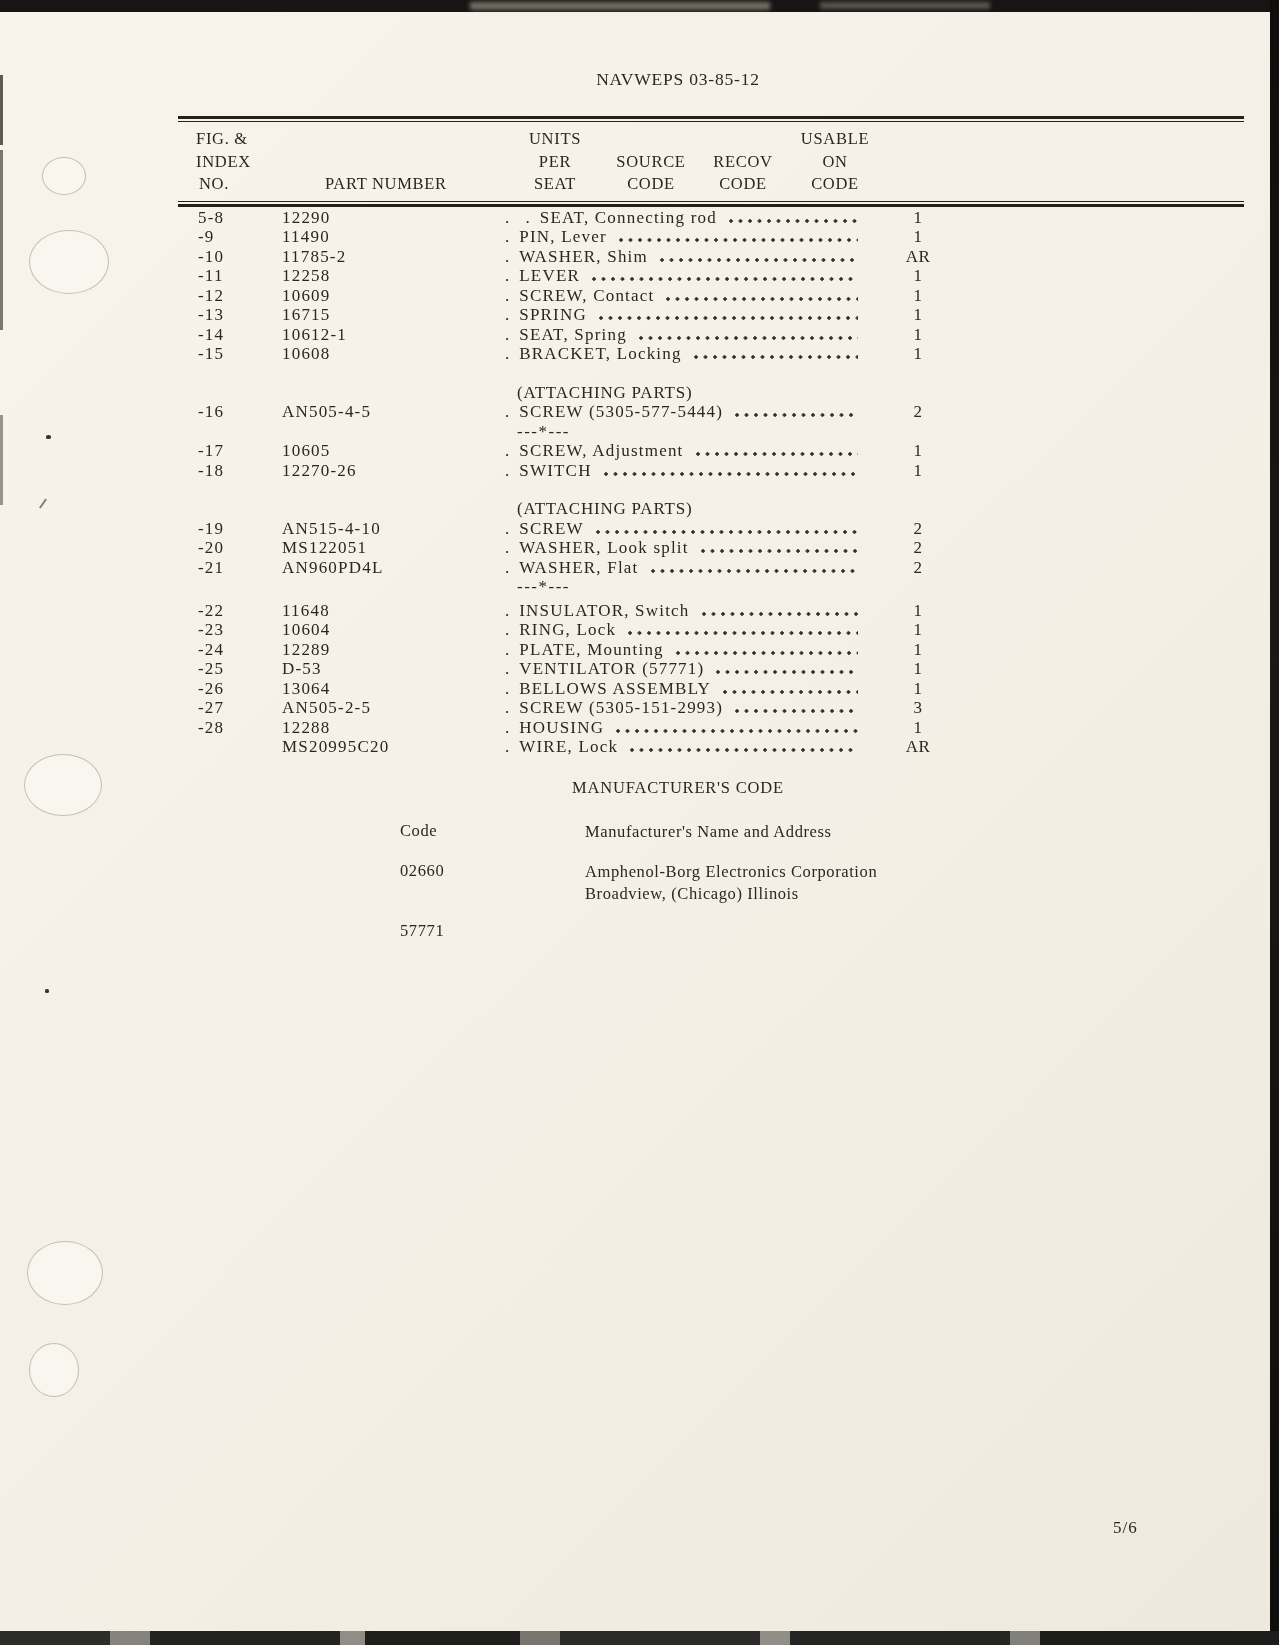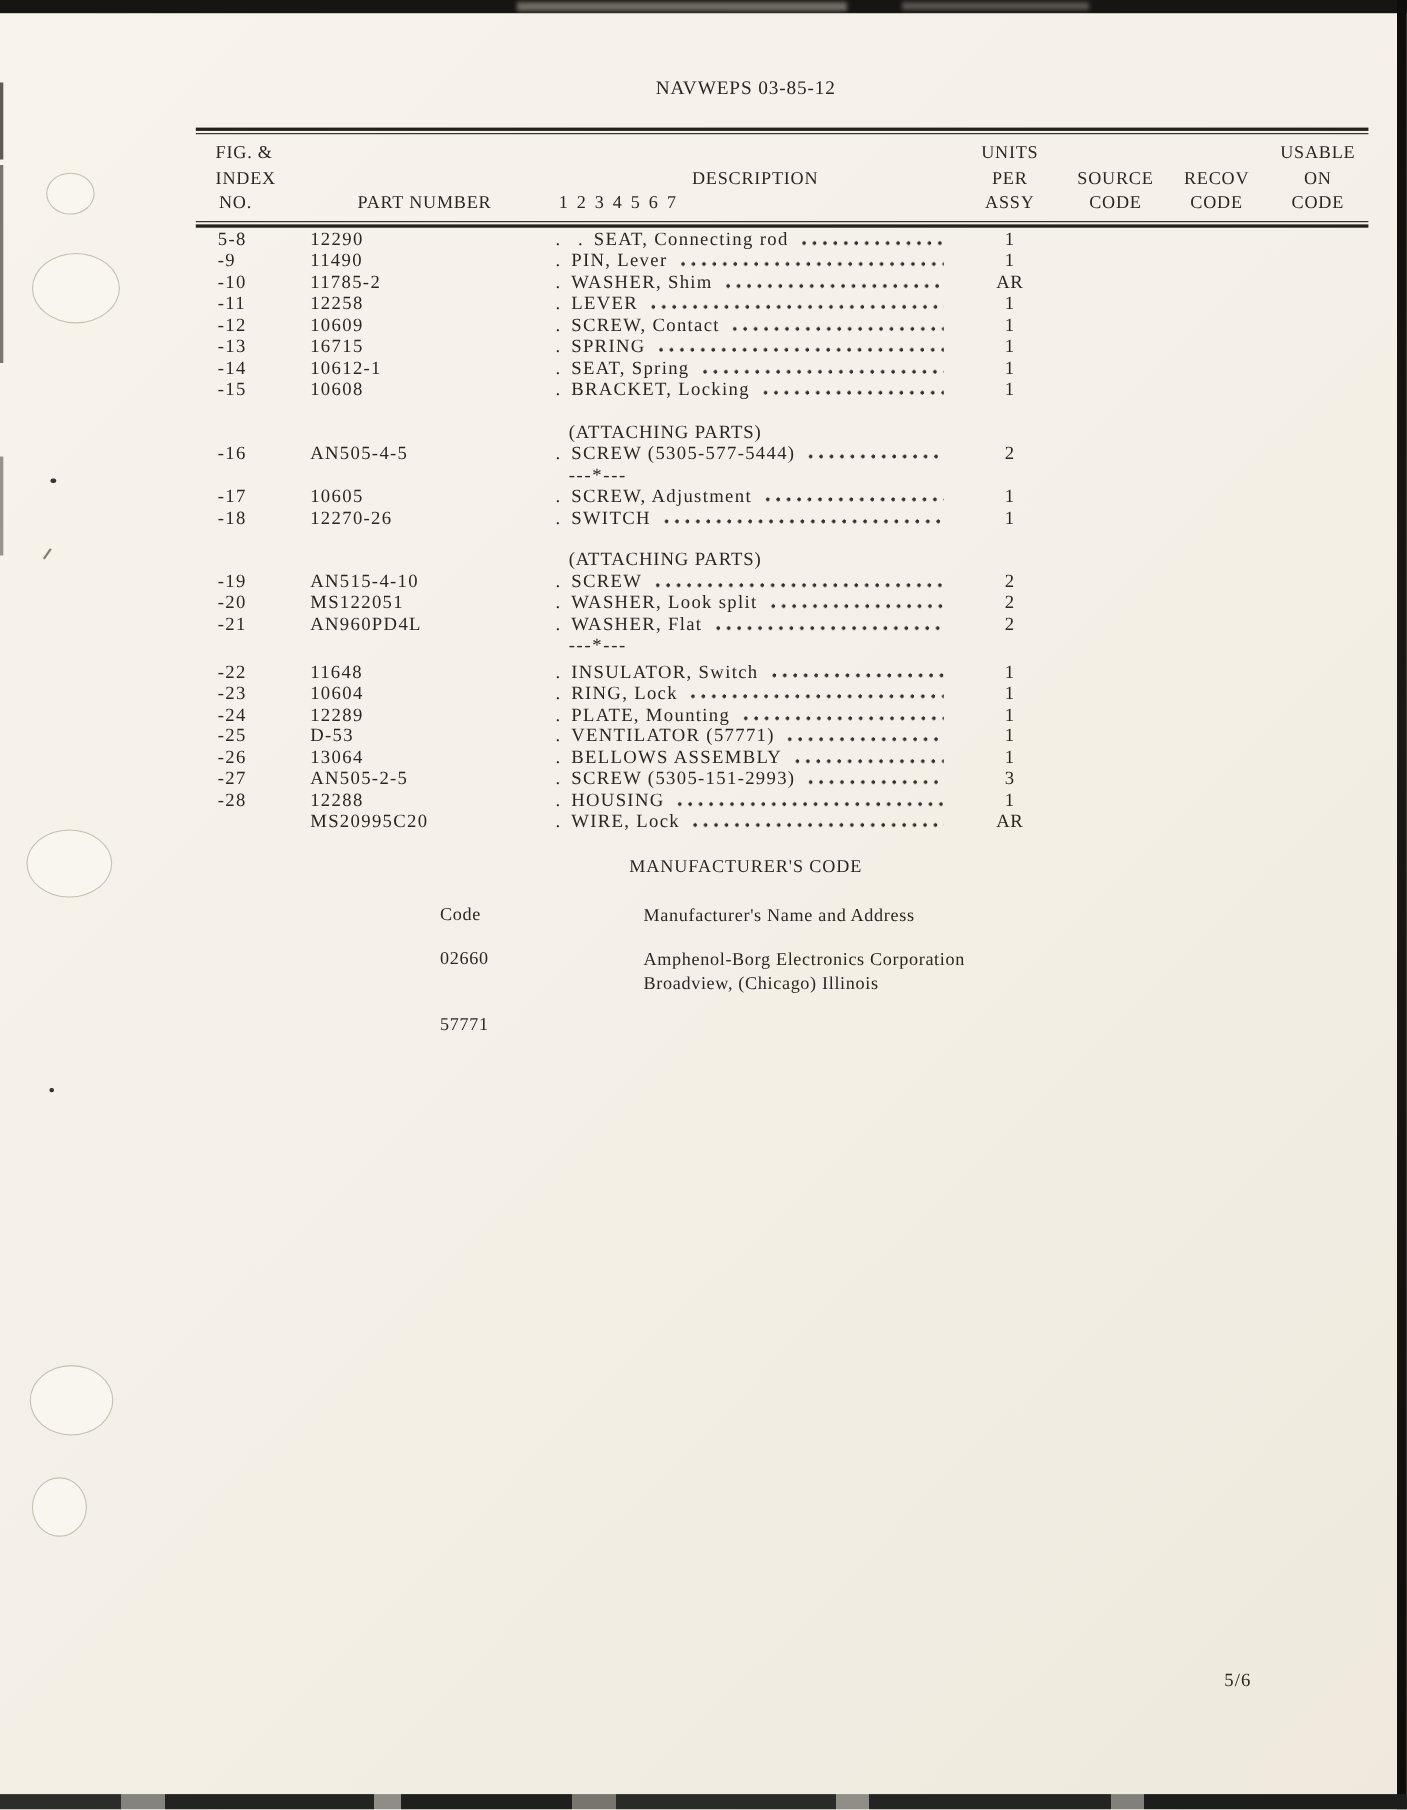--- a/index.html
+++ b/index.html
@@ -98,29 +98,24 @@
     <span class="h-index">
       <span class="hline">FIG. &amp;</span>
       <span class="hline">INDEX</span>
       <span class="hline" style="padding-left:3px;">NO.</span>
     </span>
     <span class="h-part">
       <span class="hline">&nbsp;</span>
       <span class="hline">&nbsp;</span>
       <span class="hline">PART NUMBER</span>
     </span>
-    <span class="h-desc">
-      <span class="hline">&nbsp;</span>
-      <span class="hline mid">DESCRIPTION</span>
-      <span class="hline lvl">1 2 3 4 5 6 7</span>
-    </span>
     <span class="h-units">
       <span class="hline">UNITS</span>
       <span class="hline">PER</span>
-      <span class="hline">ASSY</span>
+      <span class="hline">SEAT</span>
     </span>
     <span class="h-source">
       <span class="hline">&nbsp;</span>
       <span class="hline">SOURCE</span>
       <span class="hline">CODE</span>
     </span>
     <span class="h-recov">
       <span class="hline">&nbsp;</span>
       <span class="hline">RECOV</span>
       <span class="hline">CODE</span>

